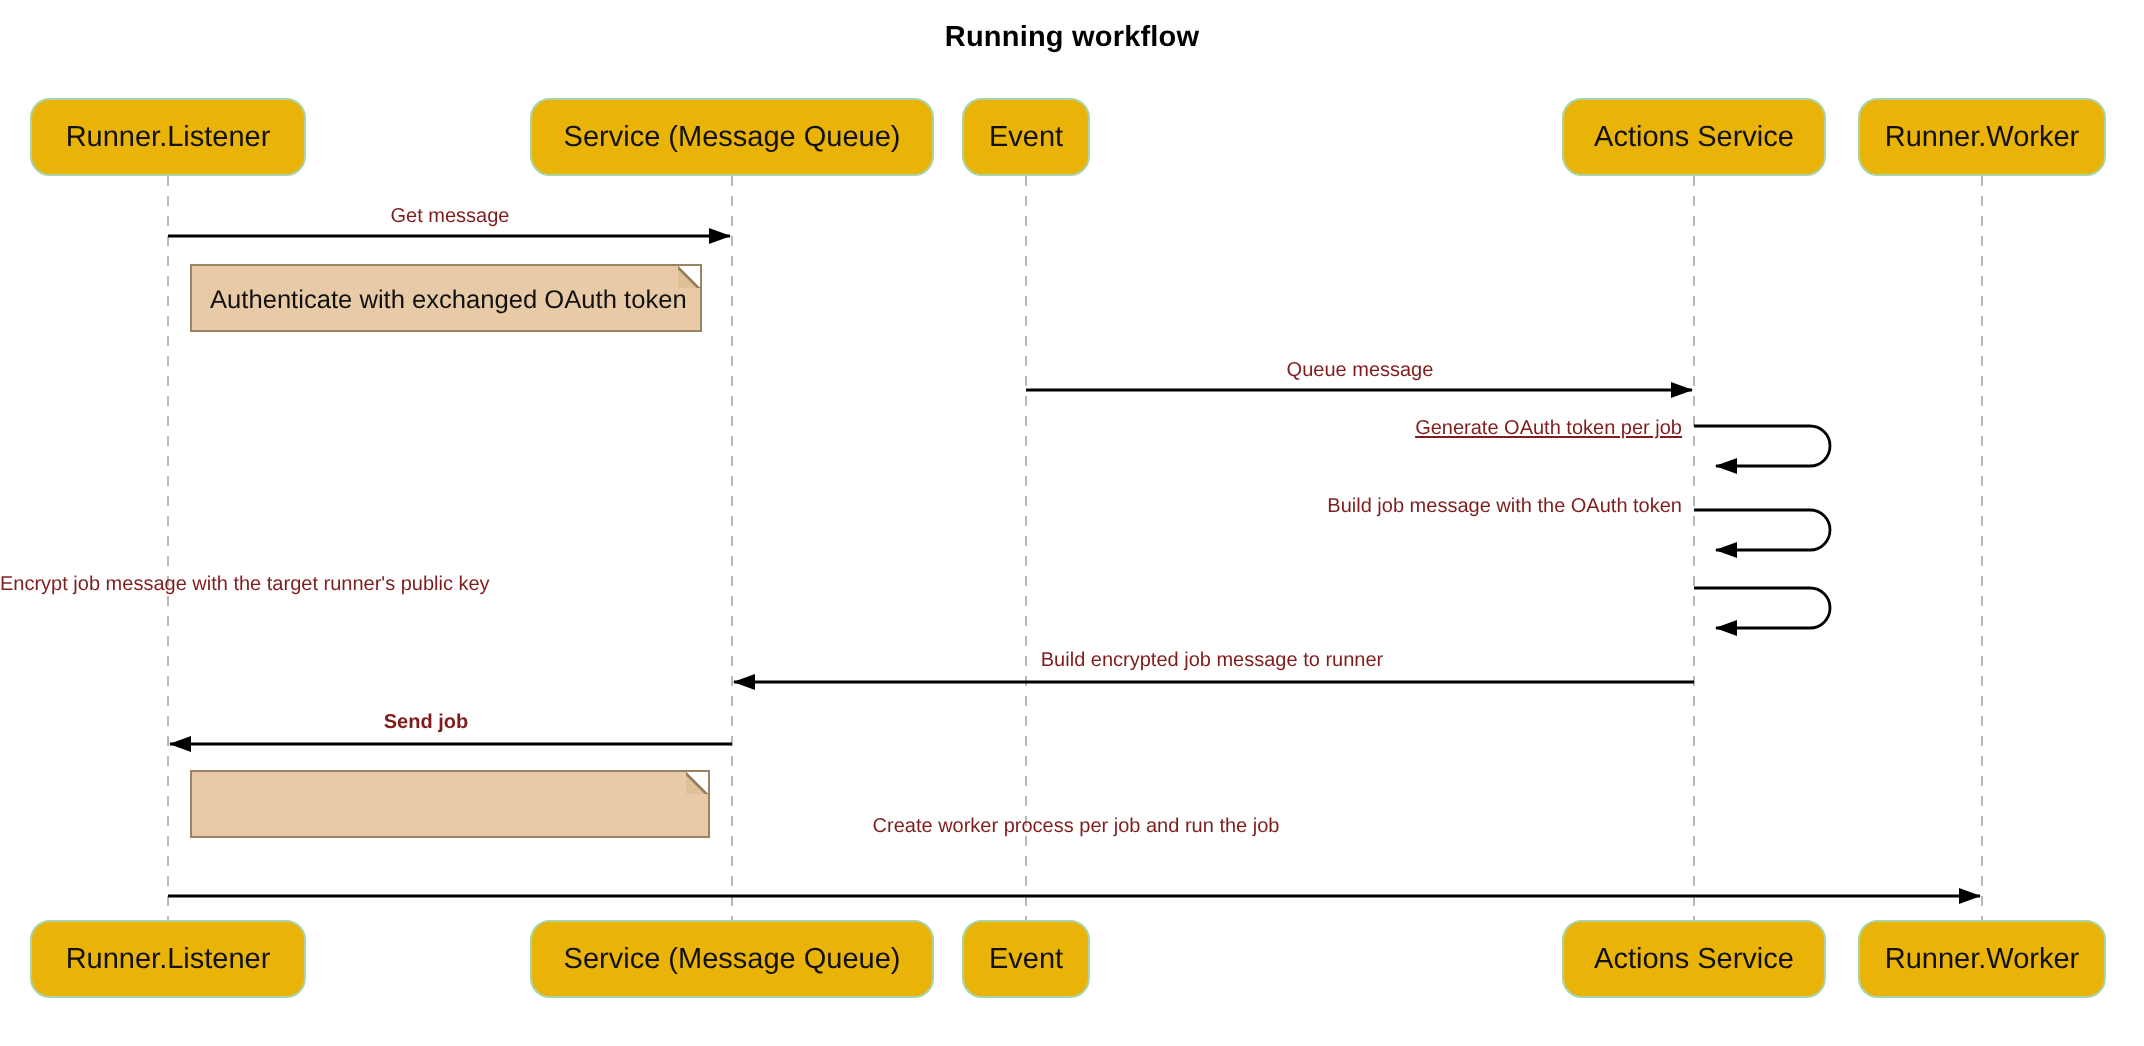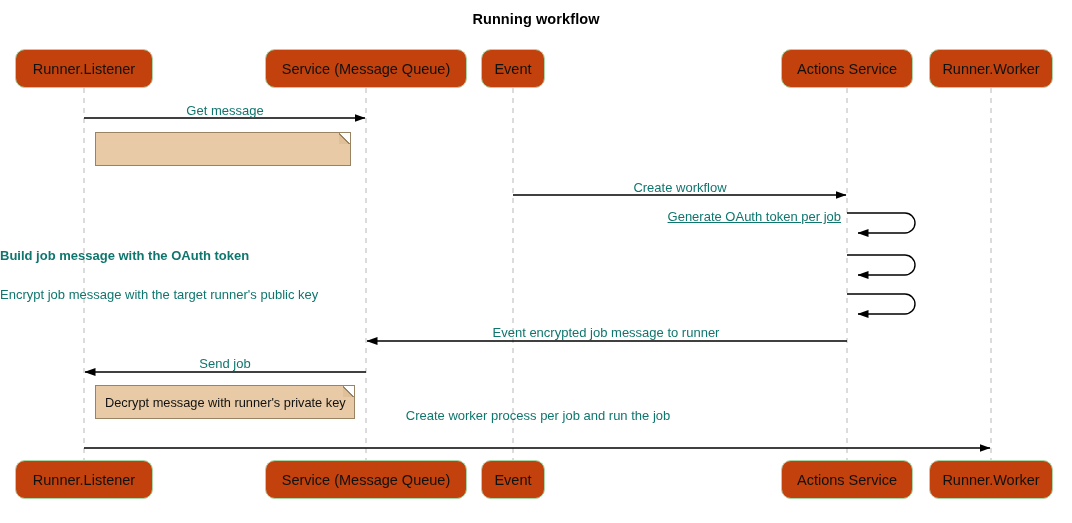--- a/index.html
+++ b/index.html
@@ -35,21 +35,21 @@
     width: 1072px;
     text-align: center;
     font-size: 14.5px;
     font-weight: bold;
     letter-spacing: 0.1px;
     color: #000;
   }
   .participant {
     position: absolute;
     box-sizing: border-box;
-    background: #c2410c;
+    background: #eab308;
     border: 1px solid #a8d5a6;
     border-radius: 10px;
     display: flex;
     align-items: center;
     justify-content: center;
     font-size: 14.5px;
     color: #111;
     white-space: nowrap;
     height: 39px;
   }
@@ -72,22 +72,22 @@
     right: -1px;
     width: 12px;
     height: 12px;
     background: linear-gradient(225deg, #ffffff 0%, #ffffff 49.5%, #9a8363 50%, #9a8363 57%, #e0c099 57.5%, #e0c099 100%);
     border-right: 1px solid #9a8363;
     border-top: 1px solid #9a8363;
     box-sizing: border-box;
   }
   .msg-label {
     position: absolute;
-    font-size: 13px;
-    color: #0f766e;
+    font-size: 10px;
+    color: #7f1d1d;
     white-space: nowrap;
     transform: translateX(-50%);
   }
   .msg-label.right-anchor {
     transform: none;
   }
 </style>
 </head>
 <body>
 
@@ -152,31 +152,31 @@
       </div>
       <div class="participant" style="left: 781px; top: 460px; width: 132px;">
         <span>Actions Service</span>
       </div>
       <div class="participant" style="left: 929px; top: 460px; width: 124px;">
         <span>Runner.Worker</span>
       </div>
     </div>
   <div id="notes-layer">
       <div class="note" style="left: 95px; top: 132px; width: 256px; height: 34px;">
+        <span>Authenticate with exchanged OAuth token</span>
         <span class="fold"></span>
       </div>
       <div class="note" style="left: 95px; top: 385px; width: 260px; height: 34px;">
-        <span>Decrypt message with runner's private key</span>
         <span class="fold"></span>
       </div>
     </div>
   <div id="labels-layer">
       <div class="msg-label" style="top: 103px; left: 225px;">Get message</div>
-      <div class="msg-label" style="top: 180px; left: 680px;">Create workflow</div>
+      <div class="msg-label" style="top: 180px; left: 680px;">Queue message</div>
       <div class="msg-label right-anchor" style="top: 209px; left: 0px; width: 841px; text-align: right; text-decoration: underline;">Generate OAuth token per job</div>
-      <div class="msg-label right-anchor" style="top: 248px; left: 0px; width: 841px; text-align: left; font-weight: bold;">Build job message with the OAuth token</div>
+      <div class="msg-label right-anchor" style="top: 248px; left: 0px; width: 841px; text-align: right;">Build job message with the OAuth token</div>
       <div class="msg-label right-anchor" style="top: 287px; left: 0px; width: 841px; text-align: left;">Encrypt job message with the target runner's public key</div>
-      <div class="msg-label" style="top: 325px; left: 606px;">Event encrypted job message to runner</div>
-      <div class="msg-label" style="top: 356px; left: 225px;">Send job</div>
+      <div class="msg-label" style="top: 325px; left: 606px;">Build encrypted job message to runner</div>
+      <div class="msg-label" style="top: 356px; left: 213px; font-weight: bold;">Send job</div>
       <div class="msg-label" style="top: 408px; left: 538px;">Create worker process per job and run the job</div>
     </div>
 
 </div>
 
 </body></html>

